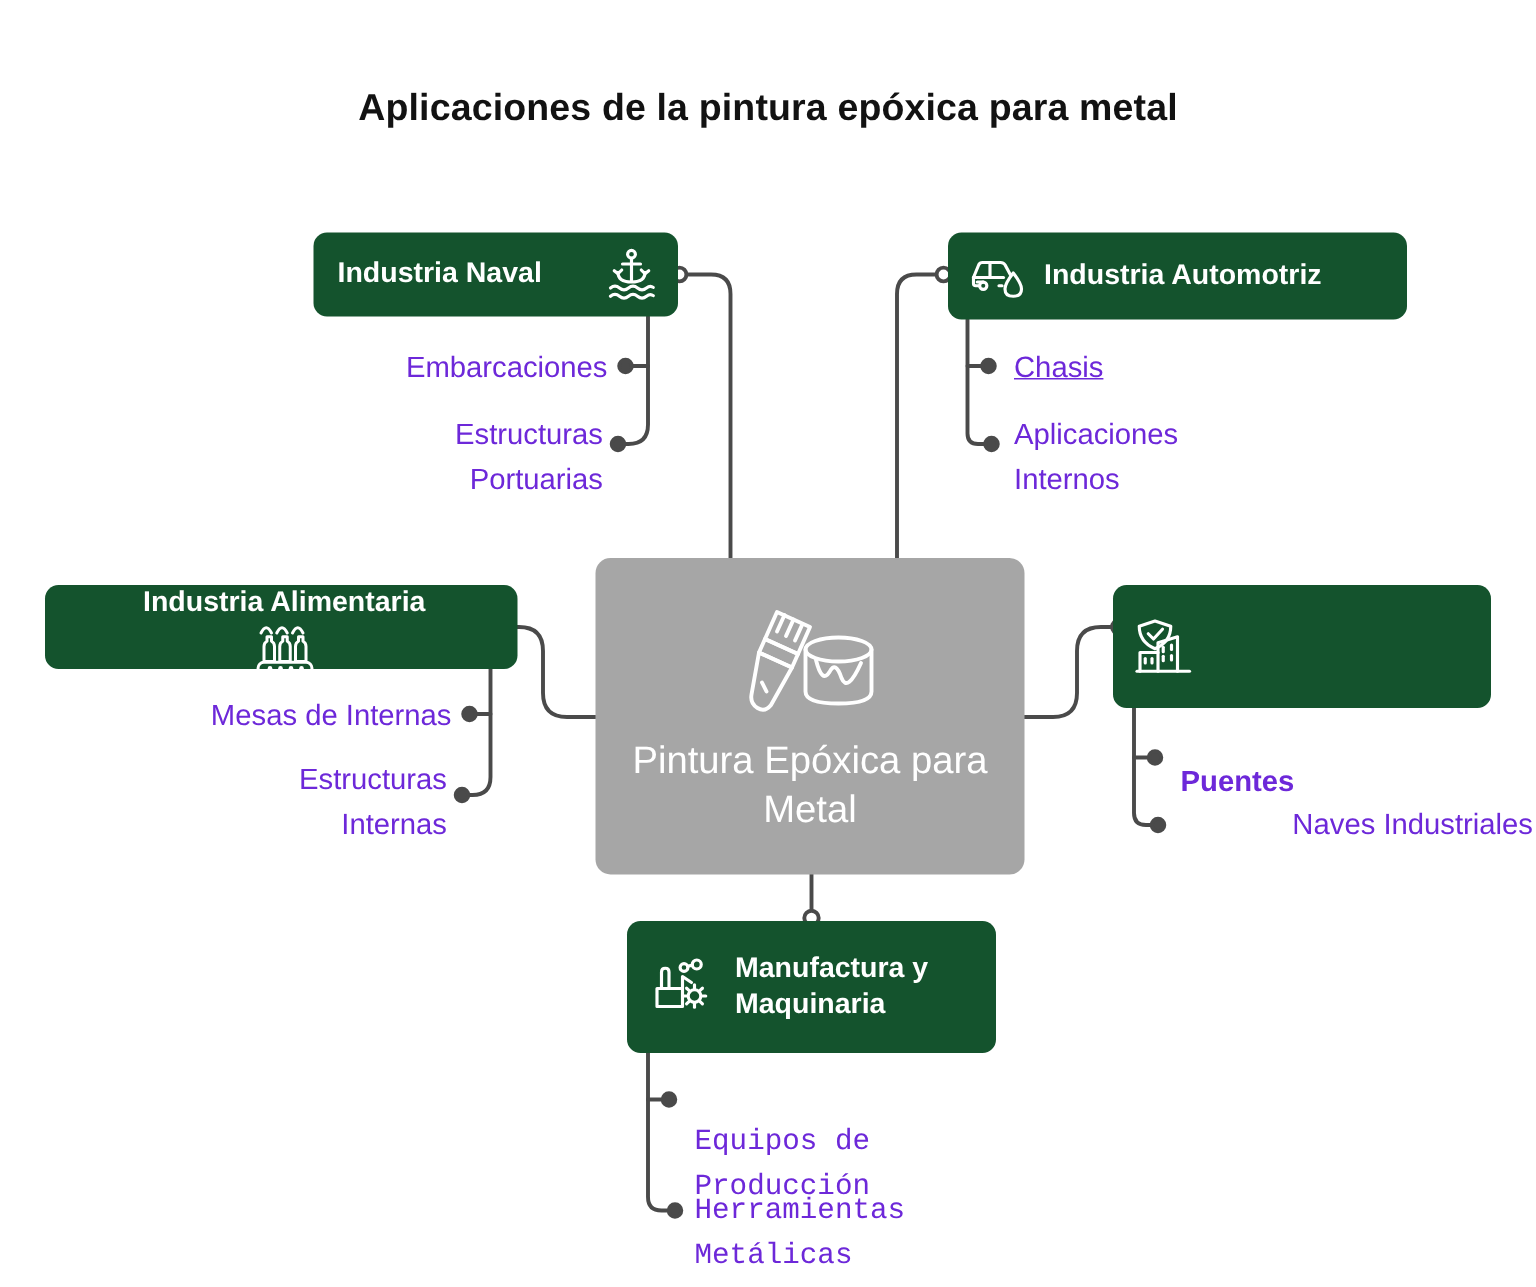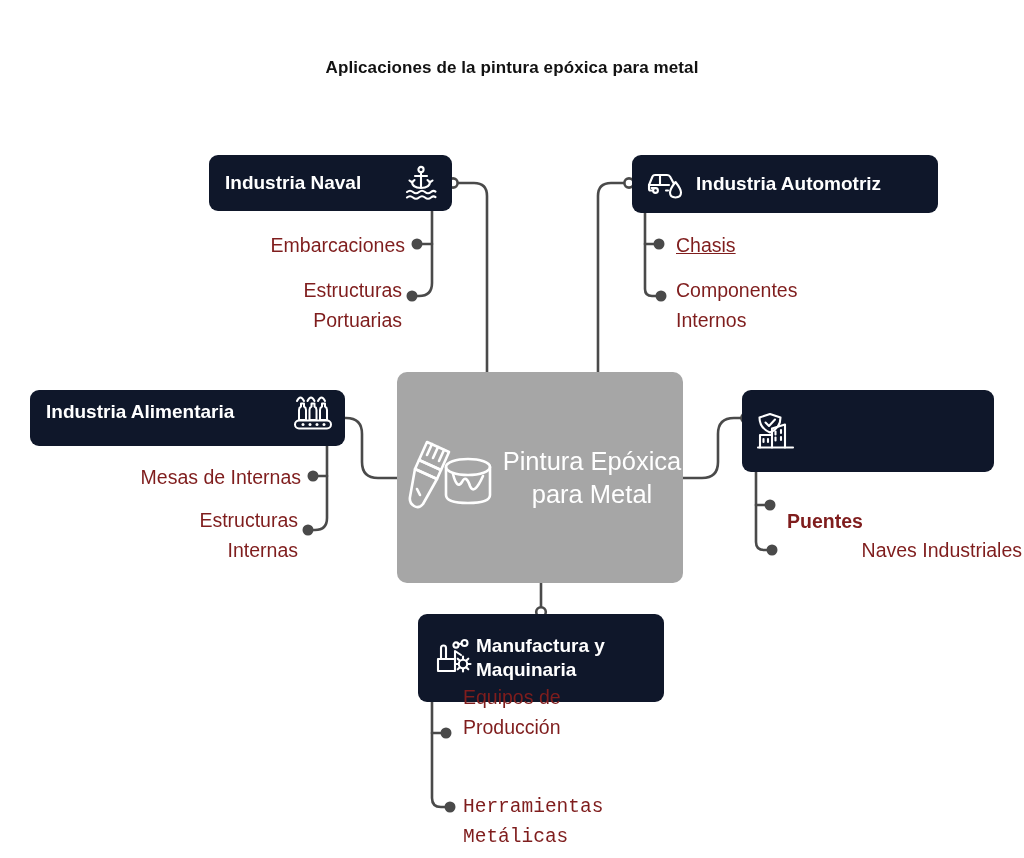--- a/index.html
+++ b/index.html
@@ -15,21 +15,21 @@
     font-family: "Liberation Sans", sans-serif;
     -webkit-font-smoothing: antialiased;
   }
 
   #page-title {
     position: absolute;
     left: 0;
     top: 58px;
     width: 1024px;
     text-align: center;
-    font-size: 17px;
+    font-size: 25px;
     font-weight: bold;
     color: #121212;
     letter-spacing: 0.1px;
   }
 
   
   #connectors {
     position: absolute;
     left: 0;
     top: 0;
@@ -40,40 +40,40 @@
   
   #central-node {
     position: absolute;
     left: 397px;
     top: 372px;
     width: 286px;
     height: 211px;
     background: #a6a6a6;
     border-radius: 10px;
     display: flex;
-    flex-direction: row;
+    flex-direction: column;
     align-items: center;
     justify-content: center;
   }
   #central-node .central-icon {
     margin-top: 2px;
     margin-bottom: 10px;
   }
   #central-node .central-label {
     color: #ffffff;
     font-size: 25.5px;
     line-height: 33px;
     text-align: center;
     font-weight: normal;
   }
 
   
   .branch-node {
     position: absolute;
-    background: #0f172a;
+    background: #14532d;
     border-radius: 9px;
     display: flex;
     align-items: center;
     box-sizing: border-box;
   }
   .branch-node .node-label {
     color: #ffffff;
     font-size: 19px;
     font-weight: bold;
     line-height: 24px;
@@ -90,37 +90,37 @@
   #node-naval {
     left: 209px; top: 155px; width: 243px; height: 56px;
     padding: 0 14px 0 16px; justify-content: space-between;
   }
   #node-automotriz {
     left: 632px; top: 155px; width: 306px; height: 58px;
     padding: 0 18px 0 14px; gap: 12px;
   }
   #node-alimentaria {
     left: 30px; top: 390px; width: 315px; height: 56px;
-    padding: 0 12px 12px 16px; justify-content: space-between;
+    padding: 0 12px 12px 16px; justify-content: space-between; flex-direction: column;
   }
   #node-construccion {
     left: 742px; top: 390px; width: 252px; height: 82px;
     padding: 0 14px 0 14px; gap: 12px;
   }
   #node-manufactura {
     left: 418px; top: 614px; width: 246px; height: 88px;
-    padding: 0 14px 0 18px; 
+    padding: 0 14px 0 18px; gap: 14px;
   }
 
   
   .child-label {
     position: absolute;
     font-size: 19.5px;
     line-height: 30px;
-    color: #7f1d1d;
+    color: #6d28d9;
     white-space: pre-line;
   }
   .child-right { text-align: right; }
   .child-left  { text-align: left; }
 </style>
 </head>
 <body>
 
 <div id="page-title">Aplicaciones de la pintura epóxica para metal</div>
 
@@ -221,21 +221,21 @@
       <path d="M14 7 L14 17"></path>
       <path d="M5.5 20 L9.5 20"></path>
       <circle cx="9.5" cy="22.5" r="2.4"></circle>
       <path d="M20 22.5 L22 22.5"></path>
       <path d="M29.5 14 Q35 21 35 24.6 Q35 29.5 29.5 29.5 Q24 29.5 24 24.6 Q24 21 29.5 14 Z"></path>
     </svg>
   </span>
   <span class="node-label">Industria Automotriz</span>
 </div>
 <div class="child-label child-left" style="left:676px; top:230px; width:300px;text-decoration:underline;">Chasis</div>
-<div class="child-label child-left" style="left:676px; top:275px; width:300px;">Componentes
+<div class="child-label child-left" style="left:676px; top:275px; width:300px;">Aplicaciones
 Internos</div>
 
 <div class="branch-node" id="node-alimentaria">
   <span class="node-label">Industria Alimentaria</span>
   <span class="node-icon">
     <svg width="40" height="38" viewBox="0 0 40 38" fill="none" stroke="#ffffff" stroke-width="2" stroke-linecap="round" stroke-linejoin="round">
 
       <path d="M4 8 Q7.5 1 11 8"></path>
       <path d="M14.5 8 Q18 1 21.5 8"></path>
       <path d="M25 8 Q28.5 1 32 8"></path>
@@ -296,16 +296,16 @@
       <path d="M31.8 26 L34.5 26"></path>
       <path d="M21.7 20.7 L23.6 22.6"></path>
       <path d="M30.4 29.4 L32.3 31.3"></path>
       <path d="M32.3 20.7 L30.4 22.6"></path>
       <path d="M23.6 29.4 L21.7 31.3"></path>
     </svg>
   </span>
   <span class="node-label">Manufactura y
 Maquinaria</span>
 </div>
-<div class="child-label child-left" style="left:463px; top:682px; width:240px;">Equipos de
+<div class="child-label child-left" style="left:463px; top:746px; width:240px;font-family:Liberation Mono, monospace;">Equipos de
 Producción</div>
 <div class="child-label child-left" style="left:463px; top:792px; width:240px;font-family:Liberation Mono, monospace;">Herramientas
 Metálicas</div>
 
 </body></html>

